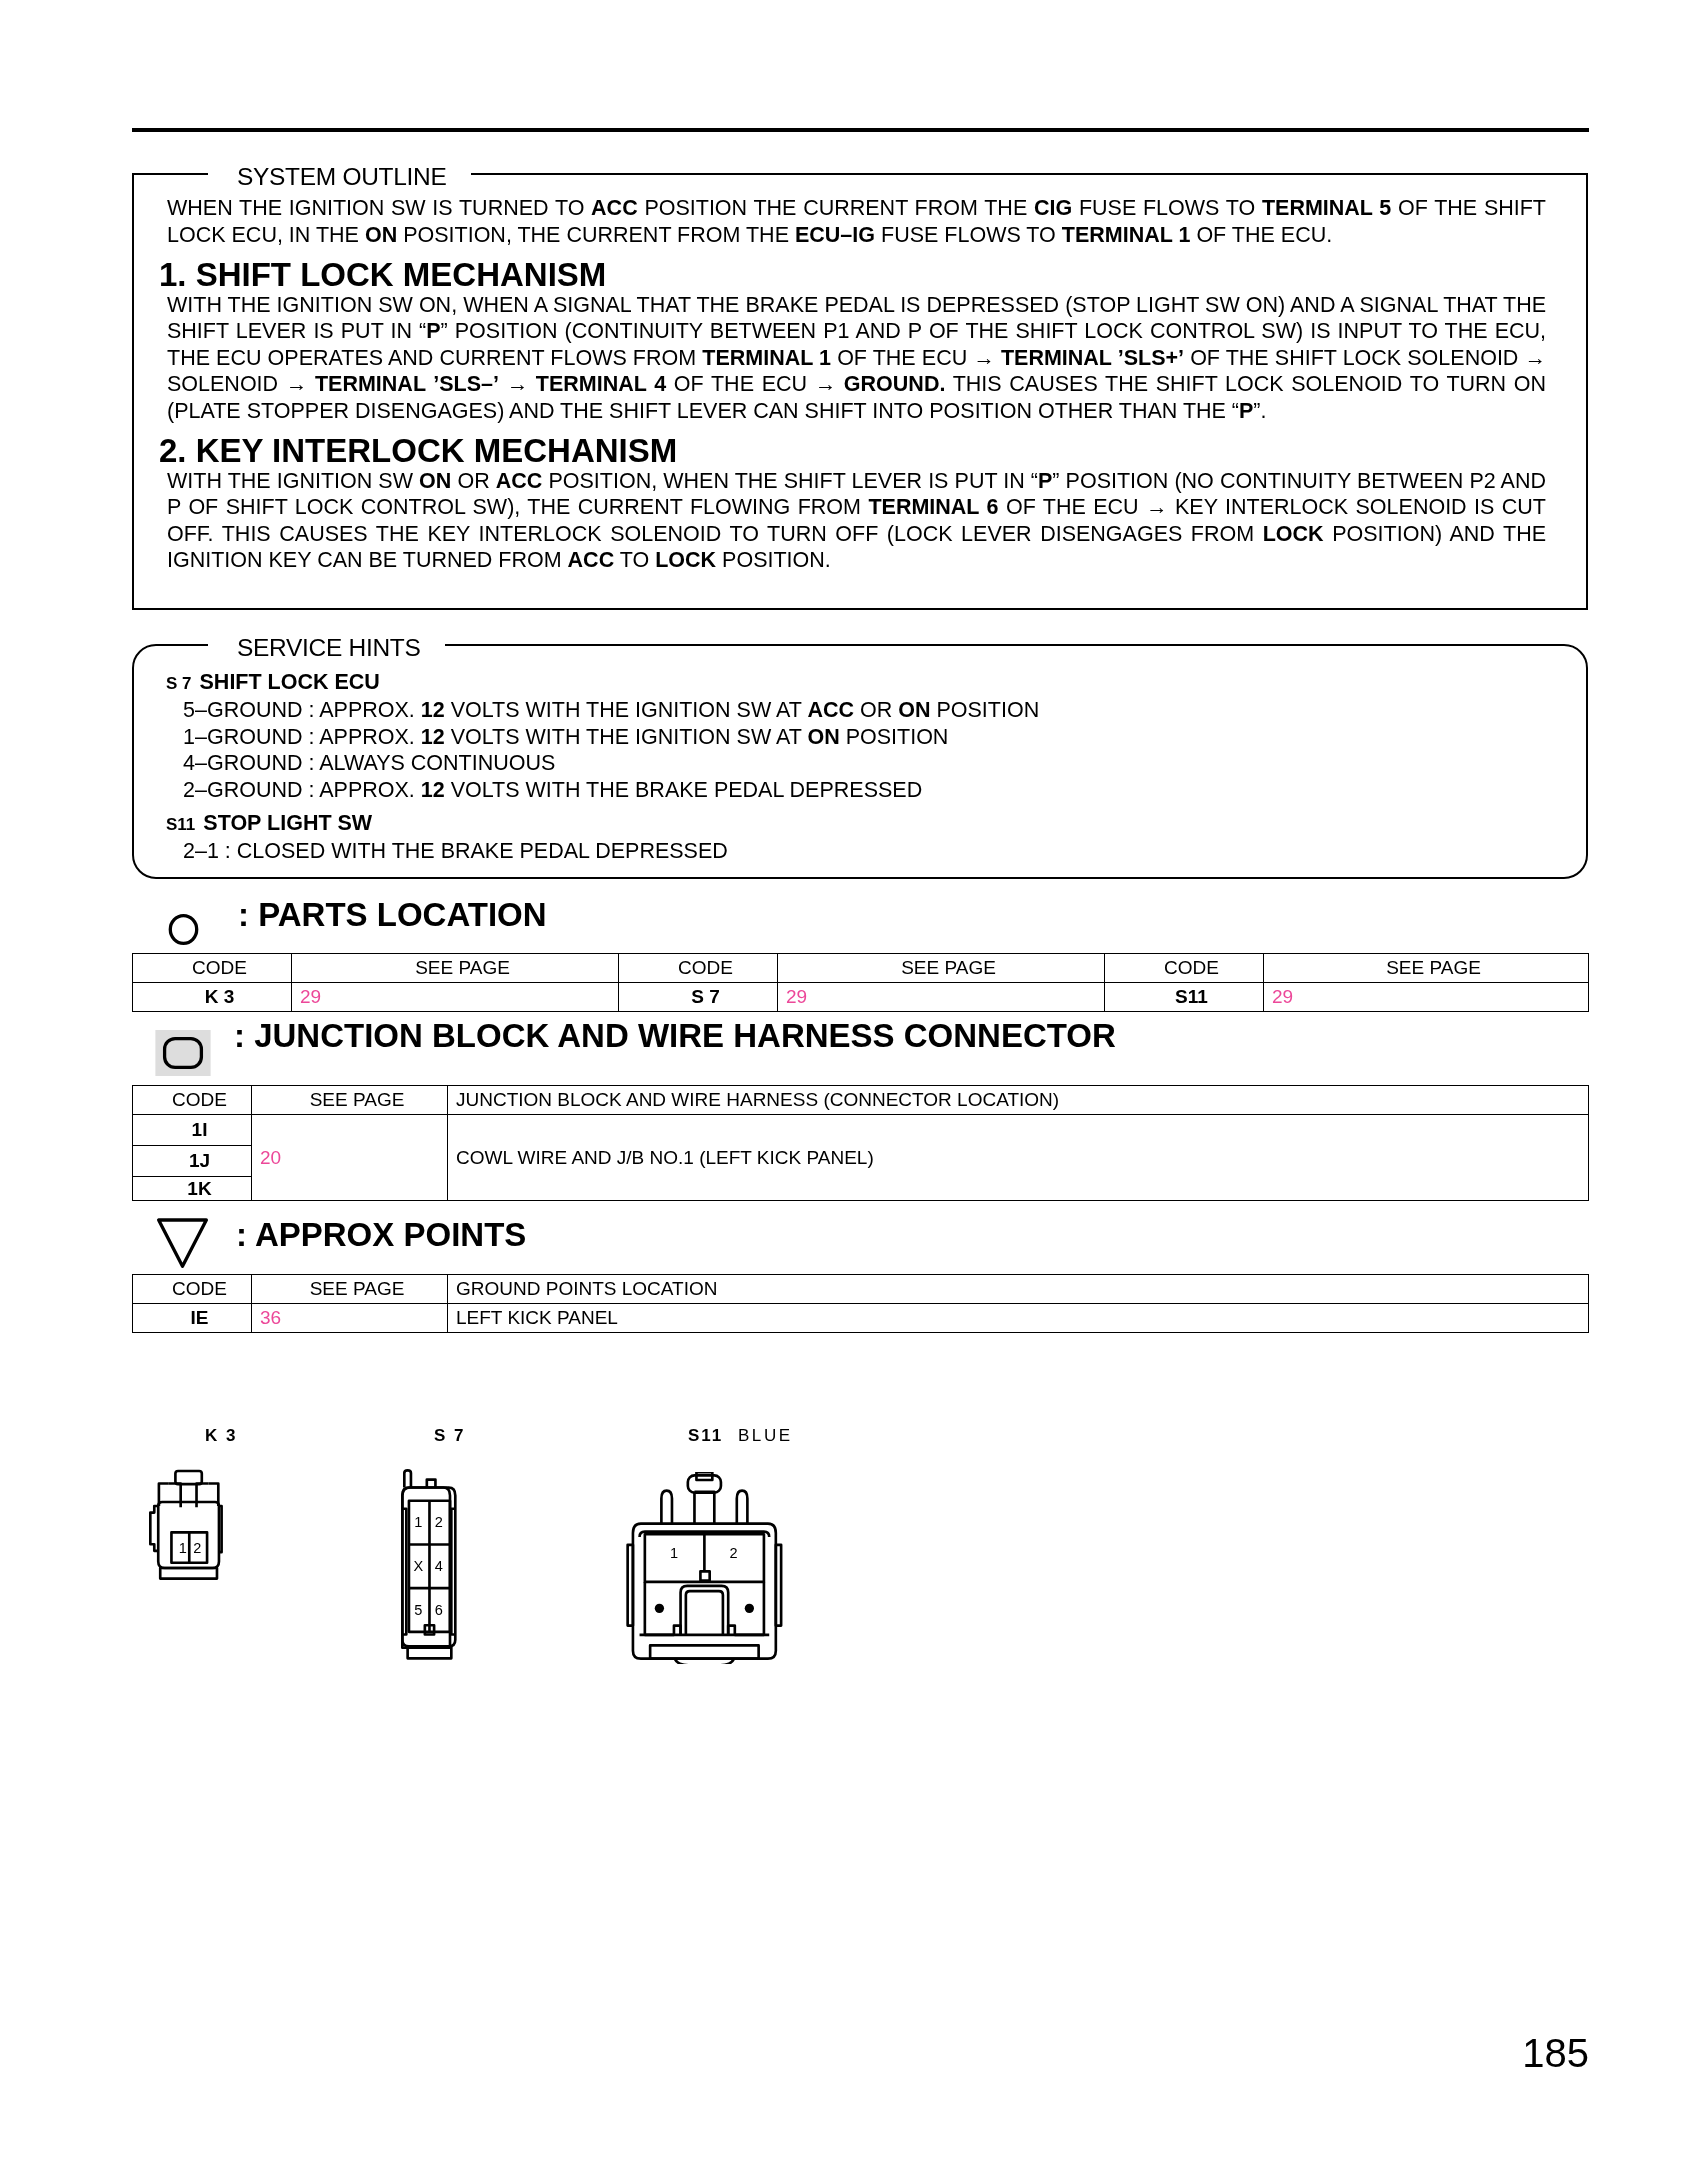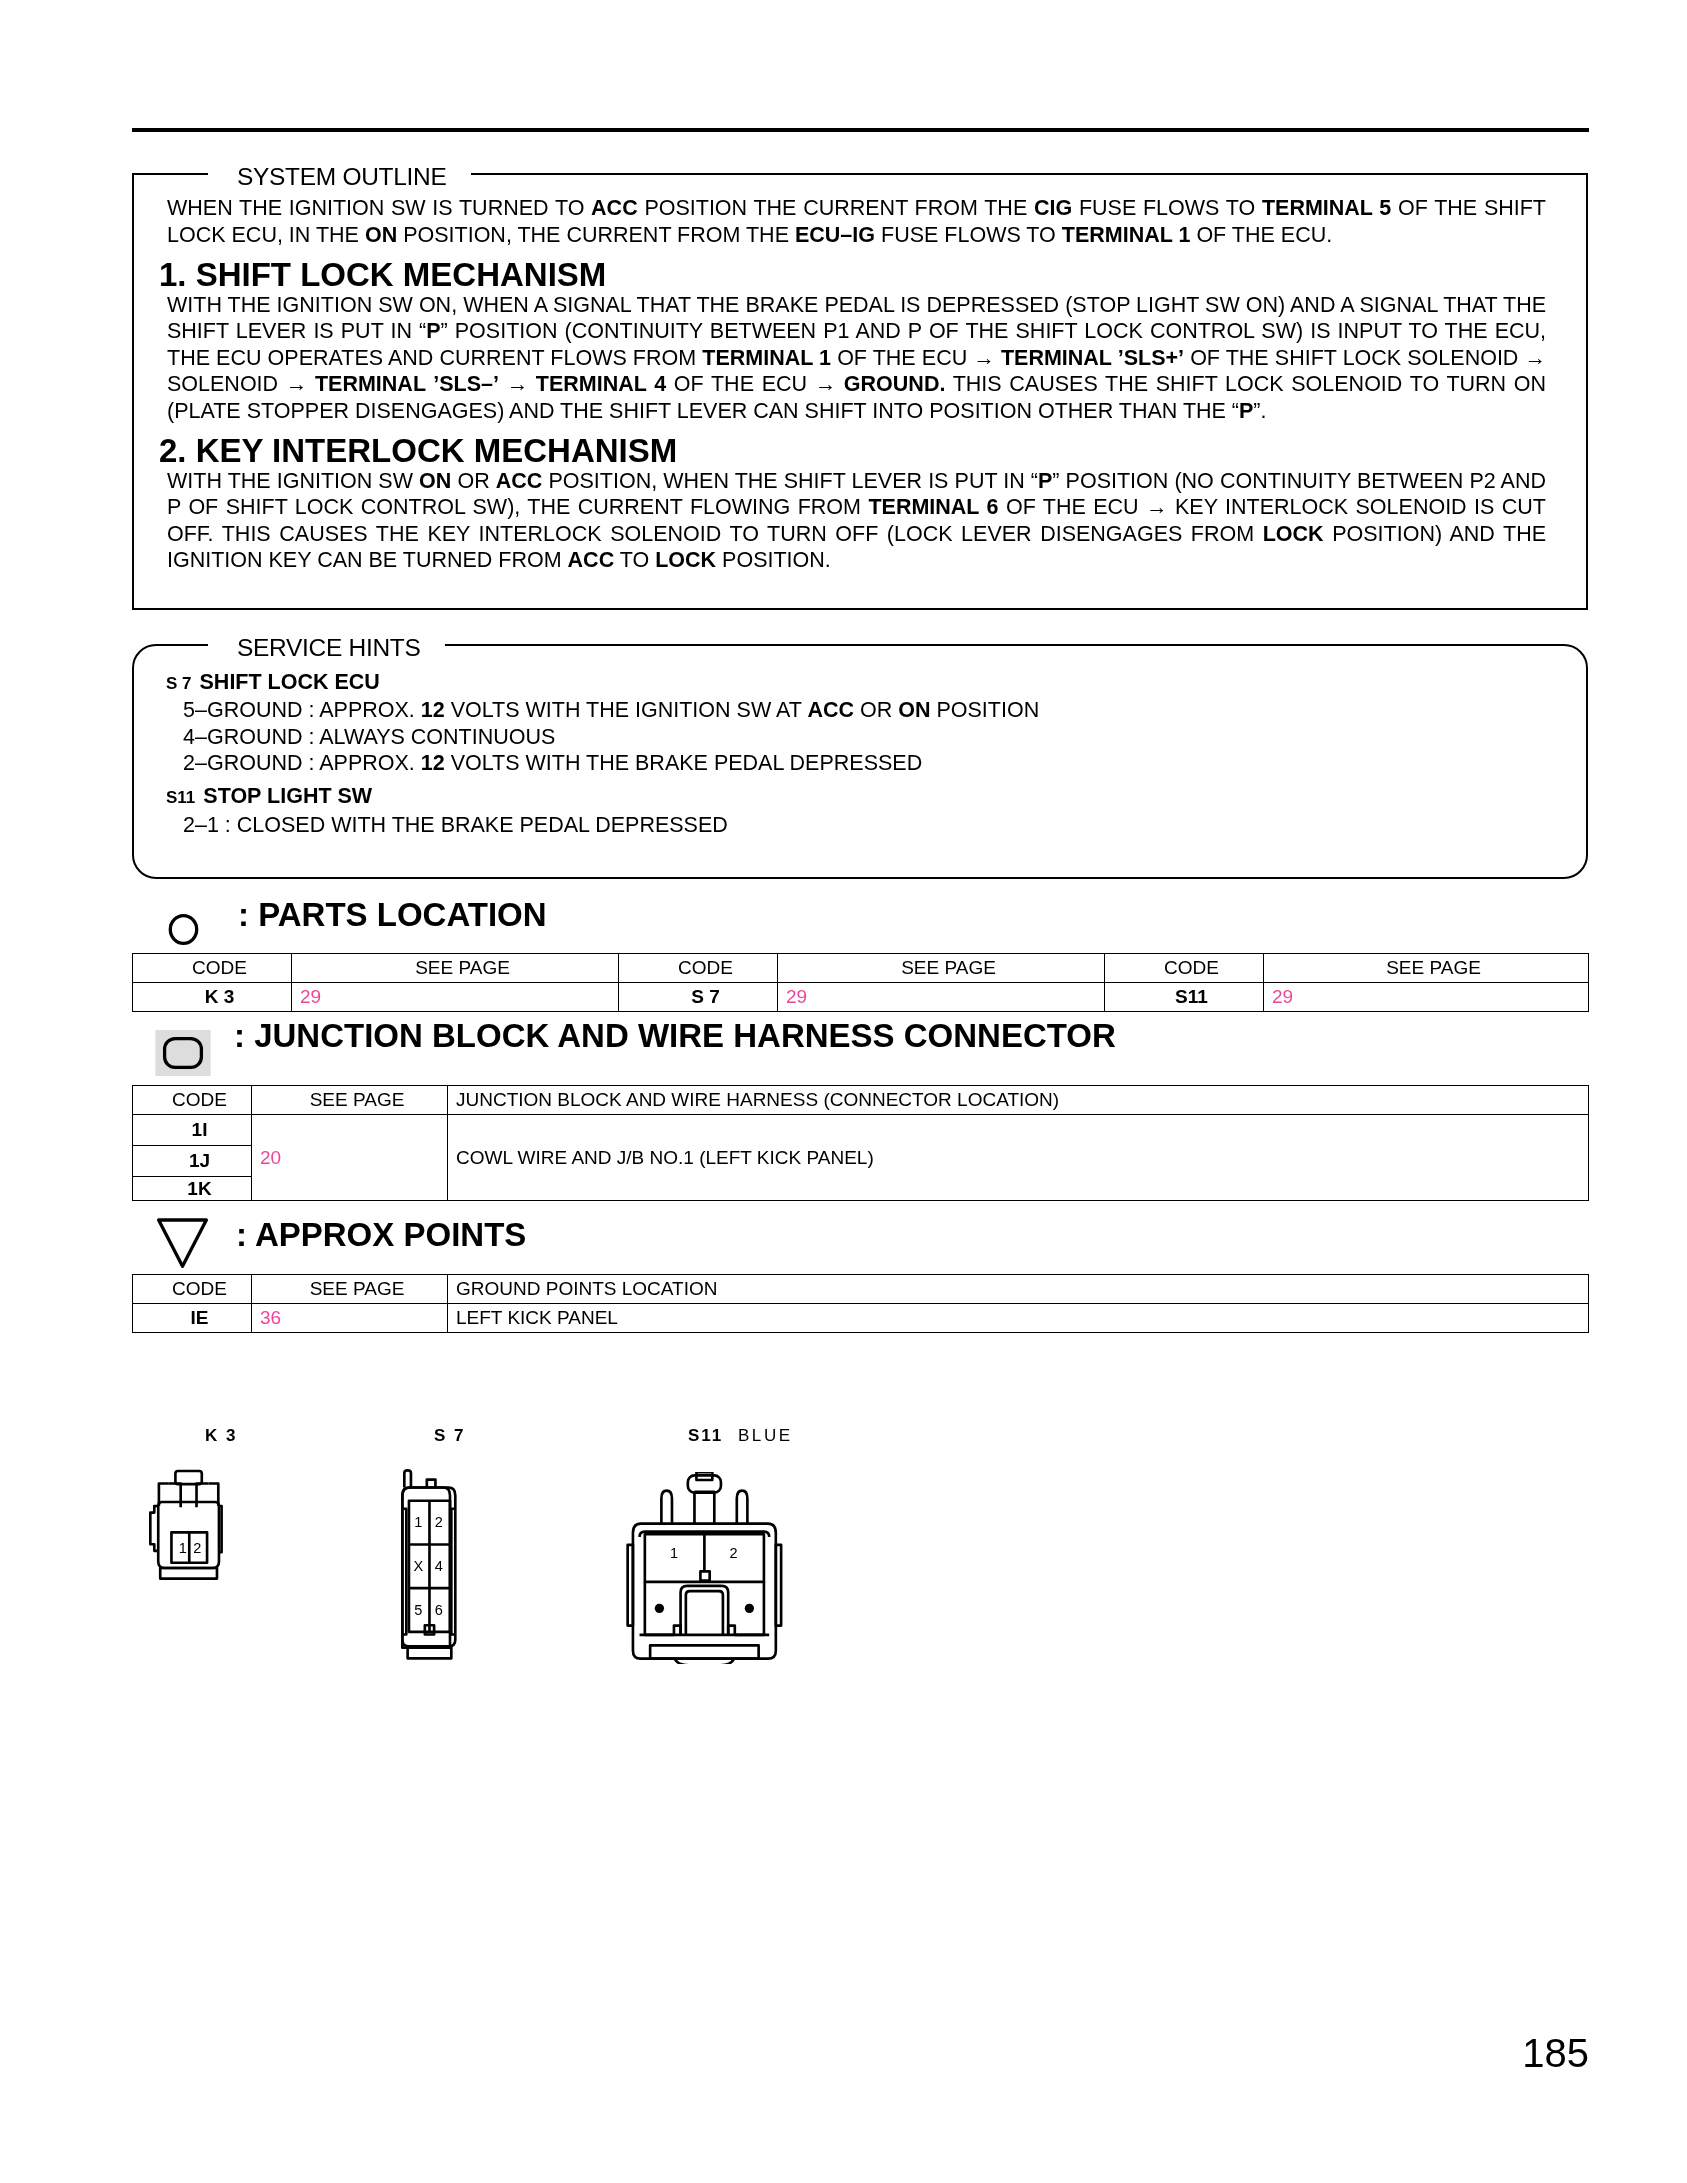--- a/index.html
+++ b/index.html
@@ -55,20 +55,21 @@
   <div style="height:2.6px"></div>
   <p class="para"><span>WITH THE IGNITION SW </span><b>ON</b><span> OR </span><b>ACC</b><span> POSITION, WHEN THE SHIFT LEVER IS PUT IN “</span><b>P</b><span>” POSITION (NO CONTINUITY BETWEEN P2 AND P OF SHIFT LOCK CONTROL SW), THE CURRENT FLOWING FROM </span><b>TERMINAL 6</b><span> OF THE ECU → KEY INTERLOCK SOLENOID IS CUT OFF. THIS CAUSES THE KEY INTERLOCK SOLENOID TO TURN OFF (LOCK LEVER DISENGAGES FROM </span><b>LOCK</b><span> POSITION) AND THE IGNITION KEY CAN BE TURNED FROM </span><b>ACC</b><span> TO </span><b>LOCK</b><span> POSITION.</span></p>
 </div>
 
 <div class="box svc">
   <div class="box-title" style="left:74px;">SERVICE HINTS</div>
   <div class="hdr">
     <span class="code">S 7</span><span>SHIFT LOCK ECU</span>
   </div>
   <div class="line indent"><span>5–GROUND :  APPROX. </span><b>12</b><span> VOLTS WITH THE IGNITION SW AT </span><b>ACC</b><span> OR </span><b>ON</b><span> POSITION</span></div>
+  <div class="line indent"><span>1–GROUND :  APPROX. </span><b>12</b><span> VOLTS WITH THE IGNITION SW AT </span><b>ON</b><span> POSITION</span></div>
   <div class="line indent"><span>4–GROUND :  ALWAYS CONTINUOUS</span></div>
   <div class="line indent"><span>2–GROUND :  APPROX. </span><b>12</b><span> VOLTS WITH THE BRAKE PEDAL DEPRESSED</span></div>
   <div style="height:6.6px"></div>
   <div class="hdr">
     <span class="code">S11</span><span>STOP LIGHT SW</span>
   </div>
   <div class="line indent"><span>2–1 : CLOSED WITH THE BRAKE PEDAL DEPRESSED</span></div>
 </div>
 
 <svg class="sym" style="left:167px; top:913px;" width="33" height="33" viewBox="0 0 50 50">

